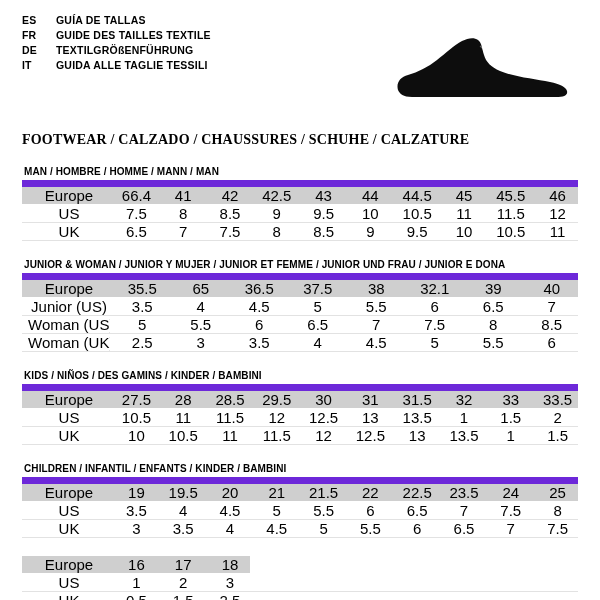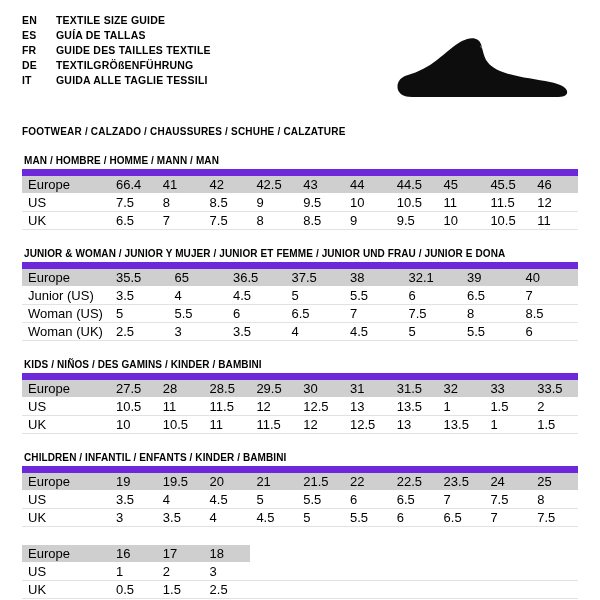--- a/index.html
+++ b/index.html
@@ -48,43 +48,45 @@
   .shoe-wrap {
     position: absolute;
     top: 20px;
     right: 8px;
     width: 180px;
     height: 70px;
   }
   .shoe-wrap svg { display: block; }
 
   .footwear-line {
-    font-size: 10px;
+    font-size: 14px;
     font-weight: bold;
     letter-spacing: 0.2px;
-    margin-top: 20px;
+    margin-top: 26px;
     margin-bottom: 0;
+    font-family: Liberation Serif, serif;
   }
 
   
   .section {
     margin-top: 18px;
   }
   .section-title {
     font-size: 10px;
     font-weight: bold;
     letter-spacing: 0.1px;
     padding: 0 0 3px 2px;
     border-bottom: 7px solid #6d28d9;
   }
   table.sizes {
     border-collapse: collapse;
     width: 100%;
     table-layout: fixed;
-    font-size: 13px;
+    font-size: 15px;
+    text-align: center;
   }
   table.sizes td {
     height: 17px;
     line-height: 17px;
     padding: 0 0 0 6px;
     border-bottom: 1px solid #ffffff;
     white-space: nowrap;
     overflow: hidden;
   }
   tr.shaded td {
@@ -101,24 +103,20 @@
   .babies table.sizes td.rowlabel { width: 82px; }
 </style>
 </head>
 <body>
 
 <div class="page">
 
   <div class="header">
     <table class="lang-table">
       <tbody>
-        <tr>
-          <td class="lang-code">EN</td>
-          <td class="lang-name">TEXTILE SIZE GUIDE</td>
-        </tr>
         <tr>
           <td class="lang-code">ES</td>
           <td class="lang-name">GUÍA DE TALLAS</td>
         </tr>
         <tr>
           <td class="lang-code">FR</td>
           <td class="lang-name">GUIDE DES TAILLES TEXTILE</td>
         </tr>
         <tr>
           <td class="lang-code">DE</td>

